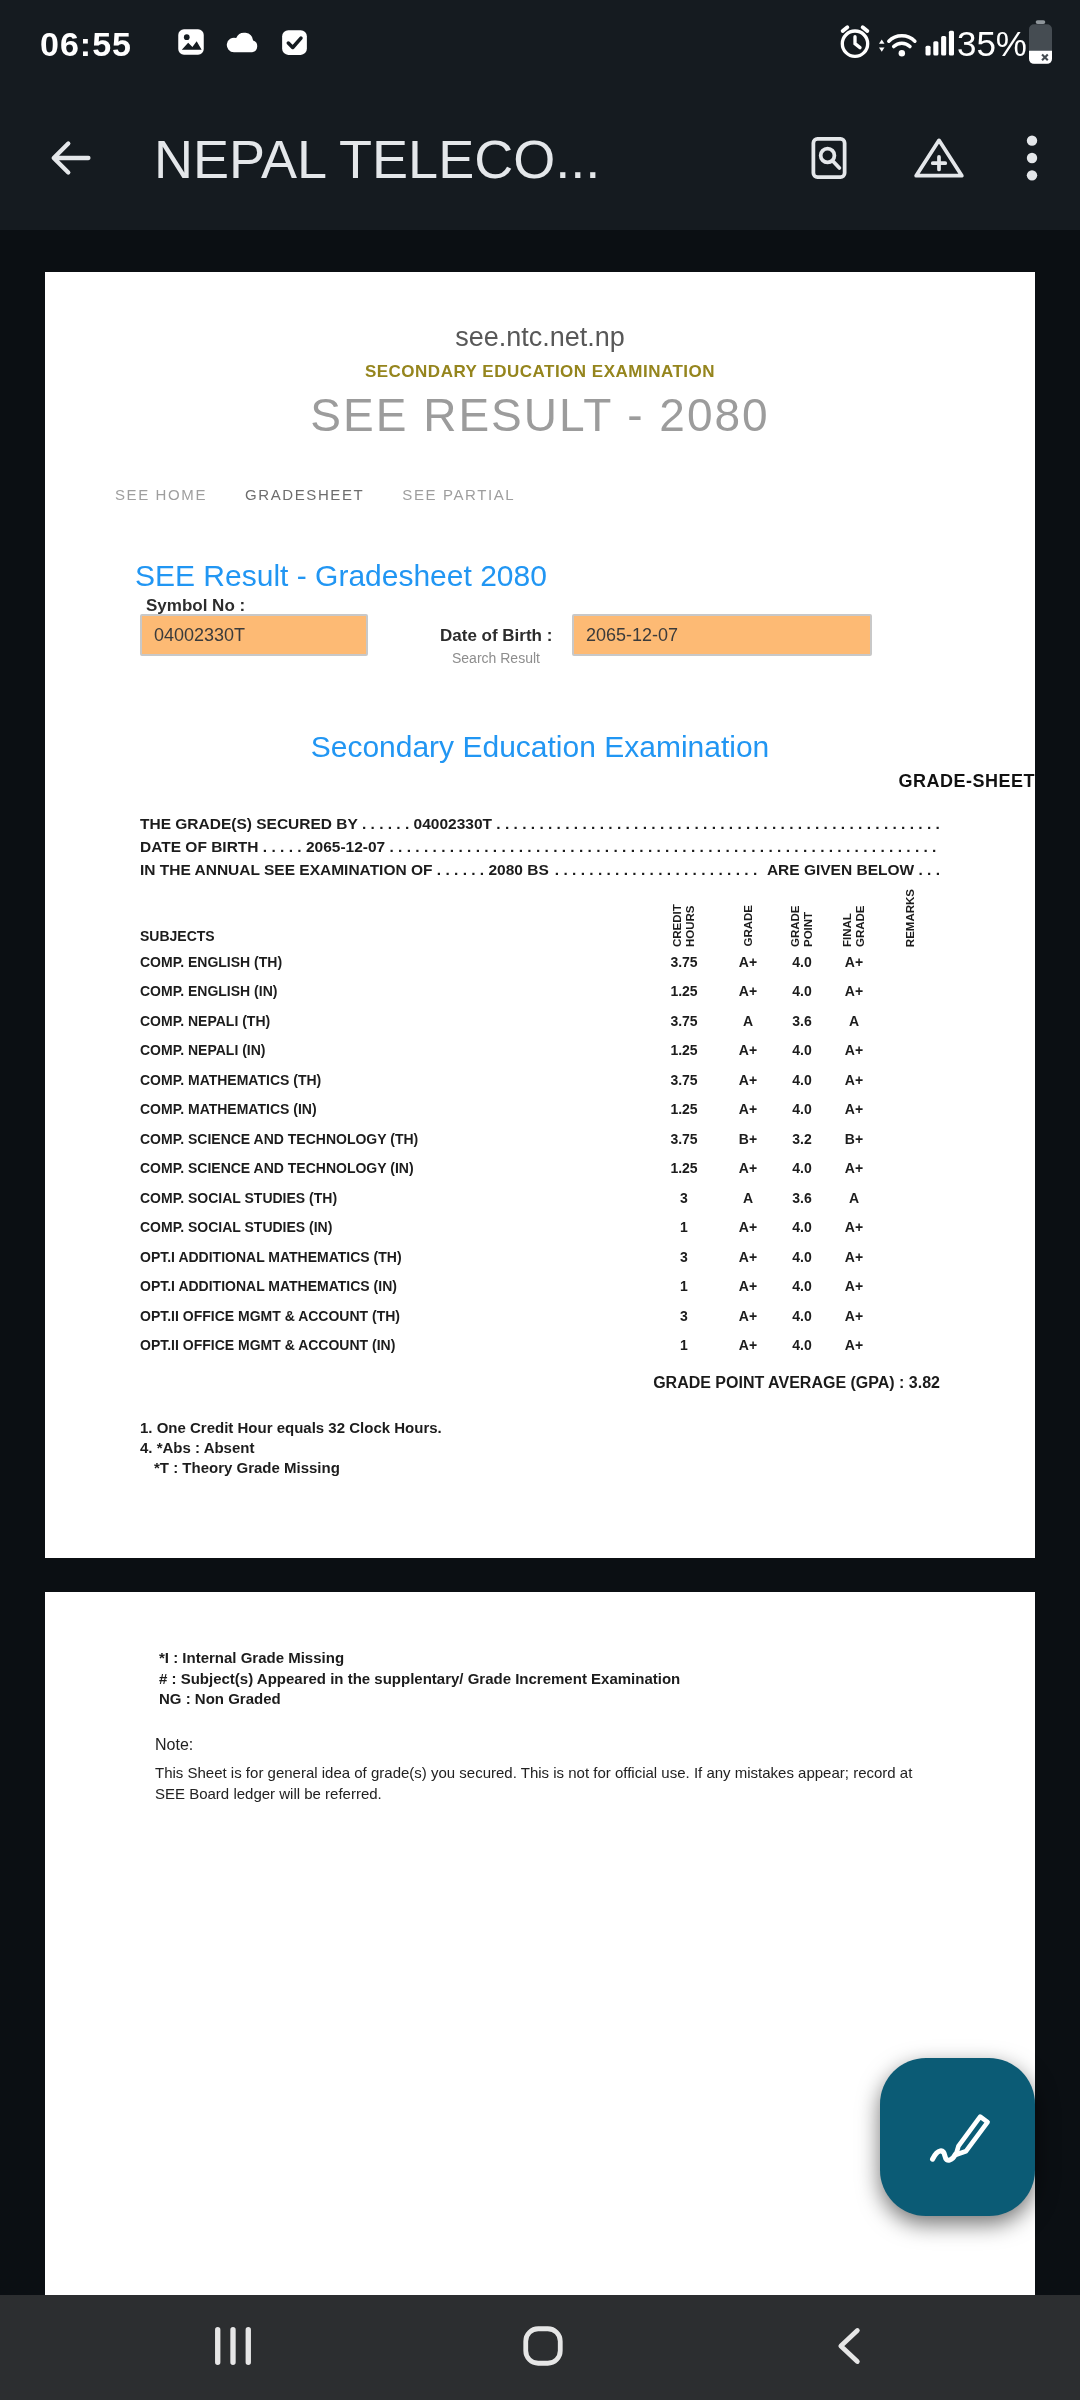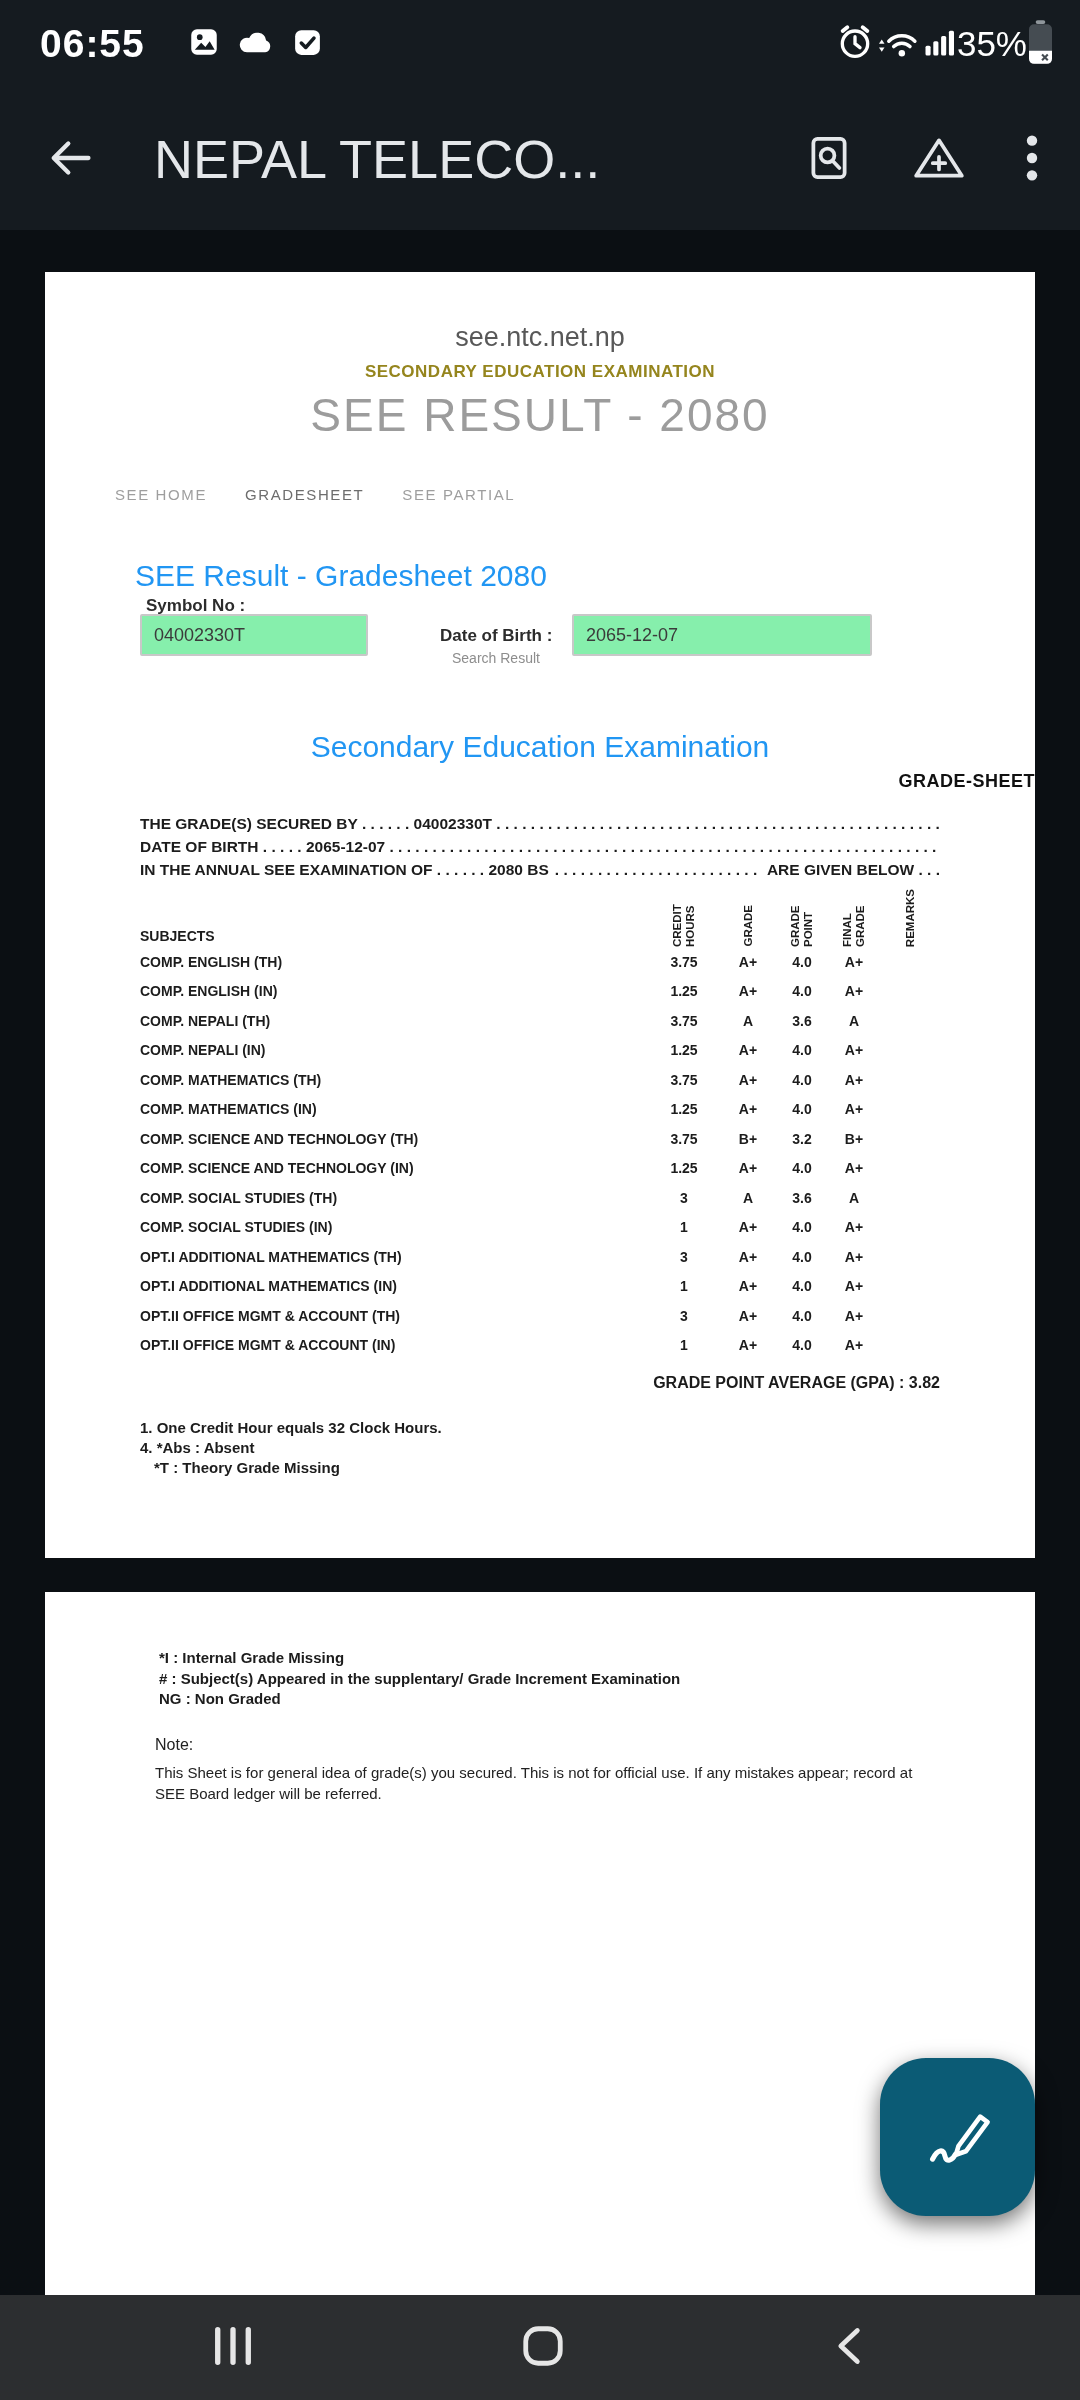--- a/index.html
+++ b/index.html
@@ -3,21 +3,21 @@
 <meta charset="utf-8">
 <style>
   * { margin:0; padding:0; box-sizing:border-box; }
   html,body { width:1080px; height:2400px; }
   body { background:#0b0f13; font-family:"Liberation Sans", sans-serif; position:relative; overflow:hidden; }
 
   
   .status-bar { position:absolute; top:0; left:0; width:1080px; height:88px; background:#151b20;
     display:flex; align-items:center; justify-content:space-between; padding:0 26px 0 40px; }
   .sb-left { display:flex; align-items:center; gap:16px; }
-  .sb-time { color:#ffffff; font-size:39px; font-weight:600; letter-spacing:1px; margin-right:26px; }
+  .sb-time { color:#ffffff; font-size:34px; font-weight:600; letter-spacing:1px; margin-right:26px; }
   .sb-right { display:flex; align-items:center; }
   .sb-batt-text { color:#ffffff; font-size:35px; }
 
   
   .app-bar { position:absolute; top:88px; left:0; width:1080px; height:142px; background:#151b20;
     display:flex; align-items:center; padding:0 40px 0 30px;gap:20px; }
   .ab-back { width:80px; height:80px; display:flex; align-items:center; justify-content:center; background:none; border:none; }
   .ab-title { color:#e4e7ea; font-size:54px; font-weight:400; margin-left:24px; flex:1; white-space:nowrap; overflow:hidden; }
   .ab-actions { display:flex; align-items:center; gap:58px; }
   .ab-act { background:none; border:none; display:flex; align-items:center; justify-content:center; }
@@ -33,21 +33,21 @@
   .p1-title { margin-top:6px; text-align:center; font-size:46px; color:#9c9c9c; letter-spacing:2px; }
   .p1-nav { margin-top:44px; margin-left:70px; display:flex; gap:38px; font-size:15px; letter-spacing:1.6px; color:#9e9e9e; }
   .p1-nav .navlink { cursor:pointer; }
   .p1-nav .active { color:#6d6d6d; }
   .p1-section { margin-top:56px; margin-left:90px; font-size:30px; color:#2196f3; }
 
   .p1-form { position:relative; margin:3px 0 0 95px; height:90px; }
   .f-label { font-size:17px; font-weight:700; color:#2c2c2c; position:absolute; }
   .symbol-label { top:0; left:6px; }
   .f-input { position:absolute; height:42px; border:2px solid #c8c8c8; border-radius:2px;
-    font-size:18px; color:#3b3b3b; padding:0 12px; background:#86efac; font-family:inherit; }
+    font-size:18px; color:#3b3b3b; padding:0 12px; background:#fdba74; font-family:inherit; }
   .symbol-input { top:18px; left:0; width:228px; }
   .dob-label { top:30px; left:300px; }
   .dob-input { top:18px; left:432px; width:300px; }
   .search-btn { position:absolute; top:54px; left:312px; font-size:14px; color:#8d8d8d; background:none; border:none; font-family:inherit; }
 
   .p1-exam-heading { margin-top:44px; text-align:center; font-size:30px; color:#2196f3; }
   .p1-sheet { margin-top:7px; text-align:right; font-size:18px; font-weight:700; color:#111; letter-spacing:.5px; }
 
   .p1-intro { margin:20px 0 0 95px; width:800px; font-size:15.5px; font-weight:700; color:#1c1c1c; }
   .intro-line { line-height:23px; white-space:nowrap; overflow:hidden; }

